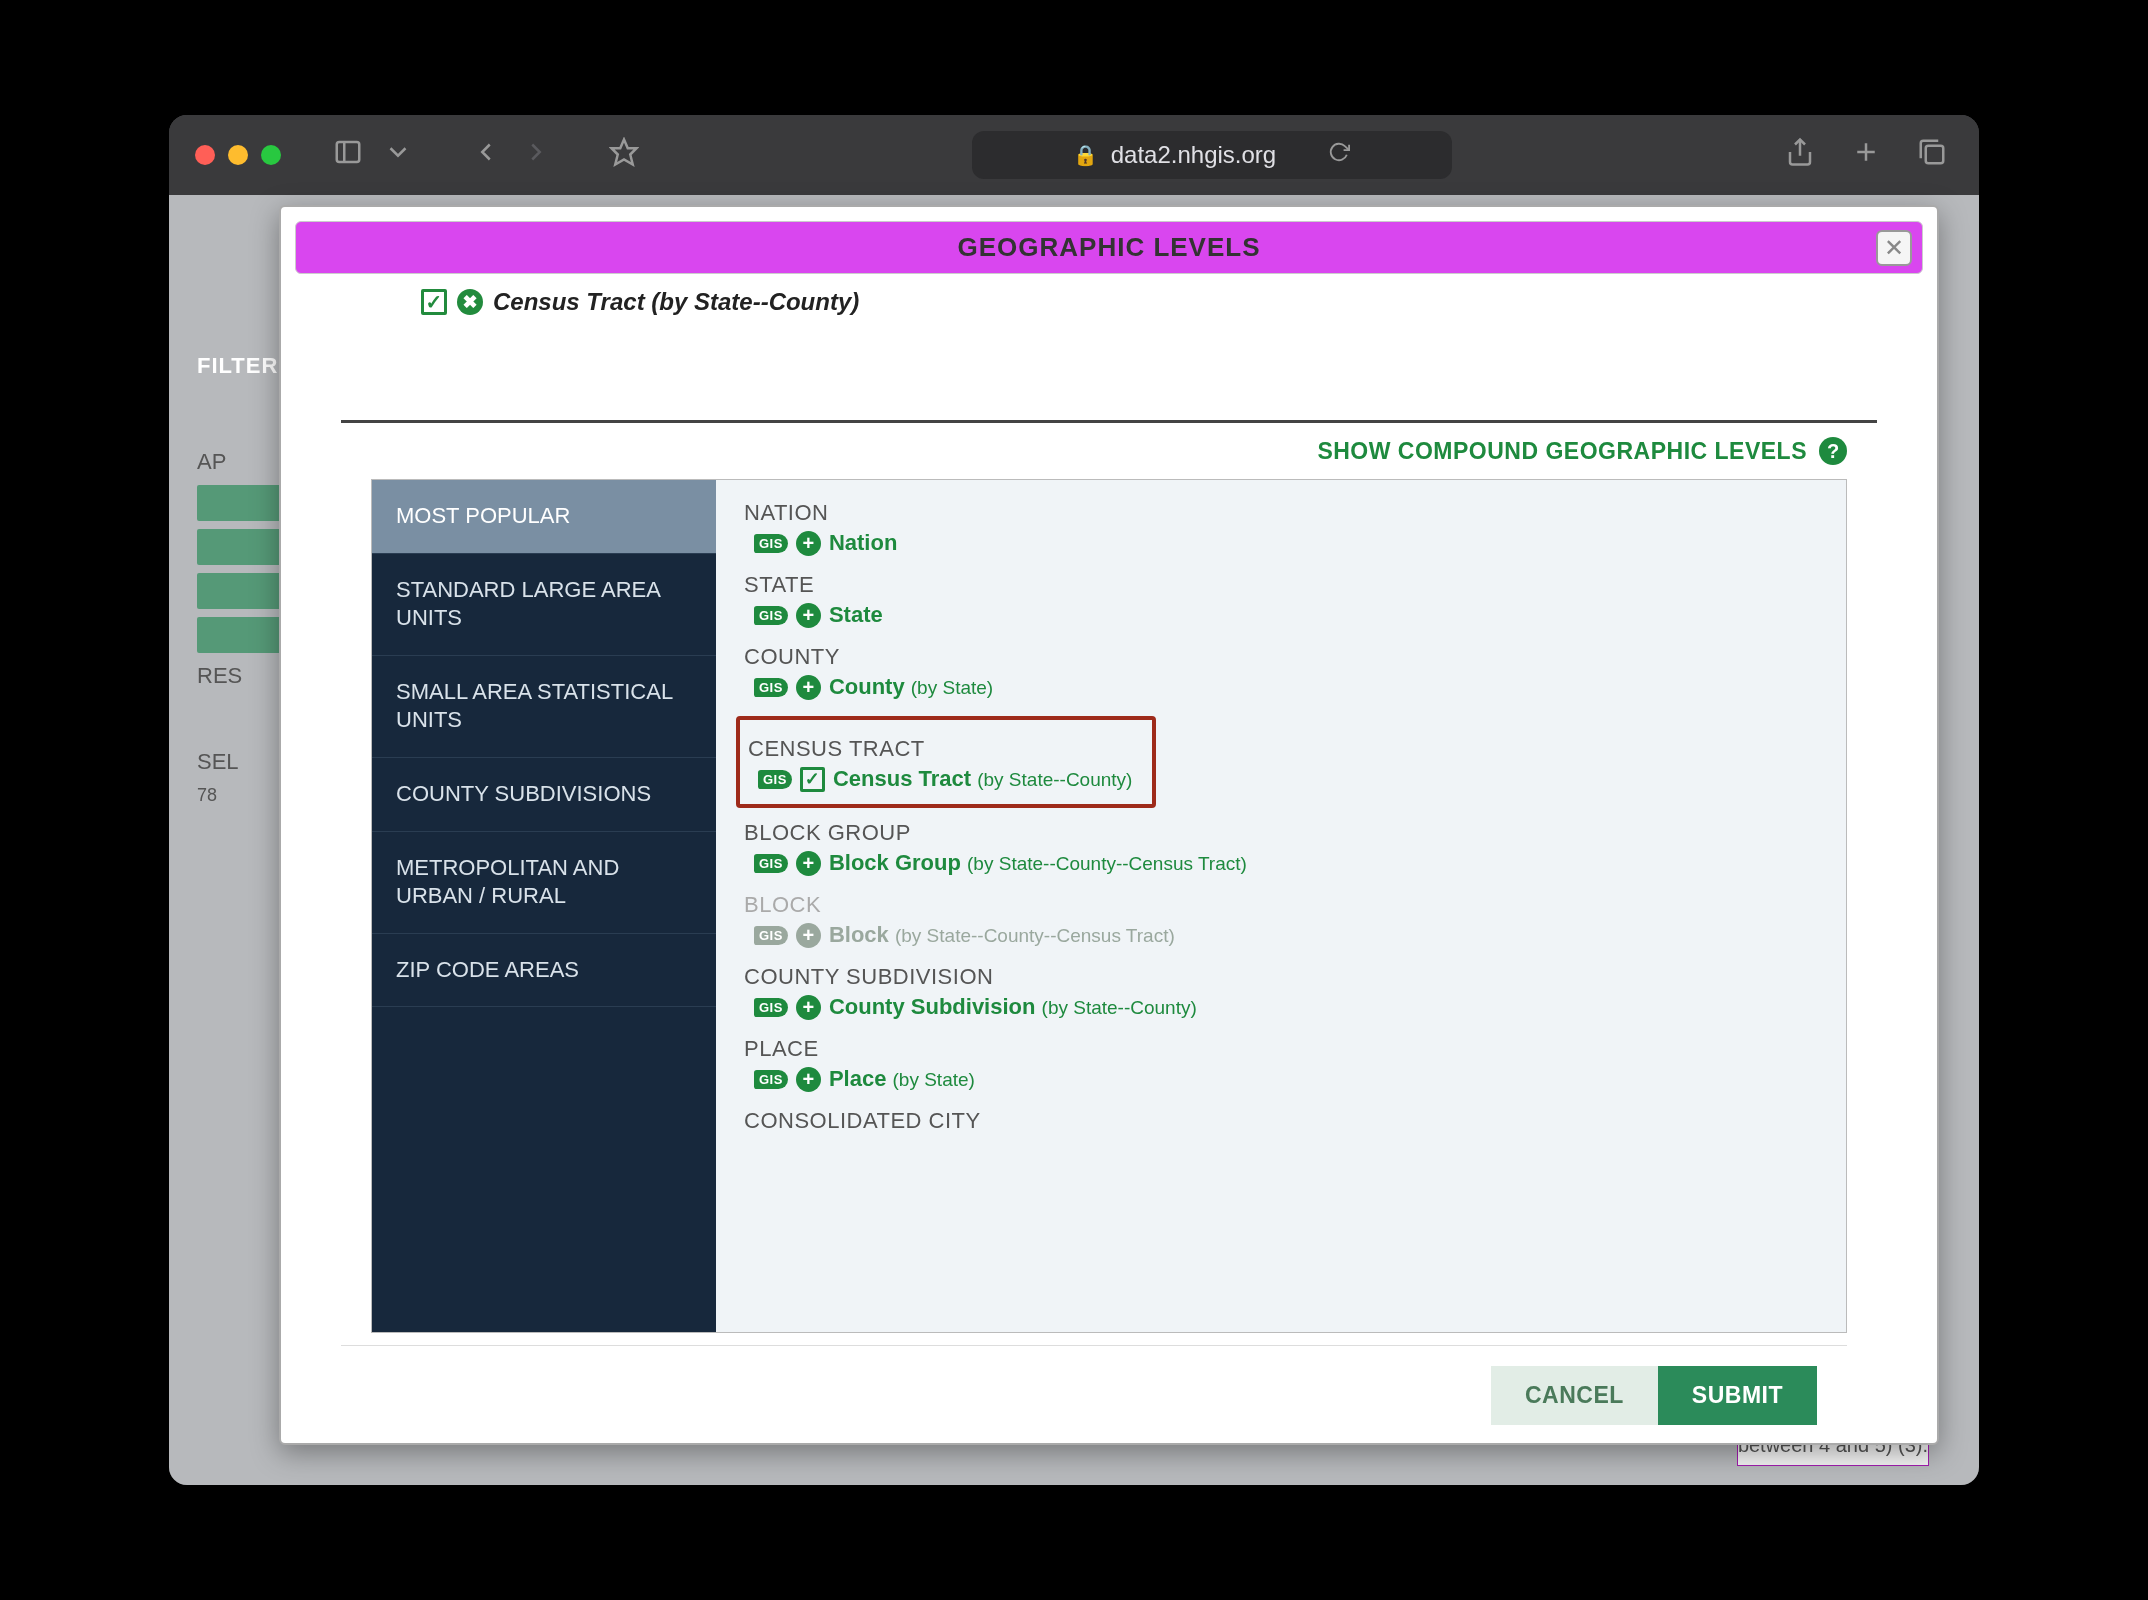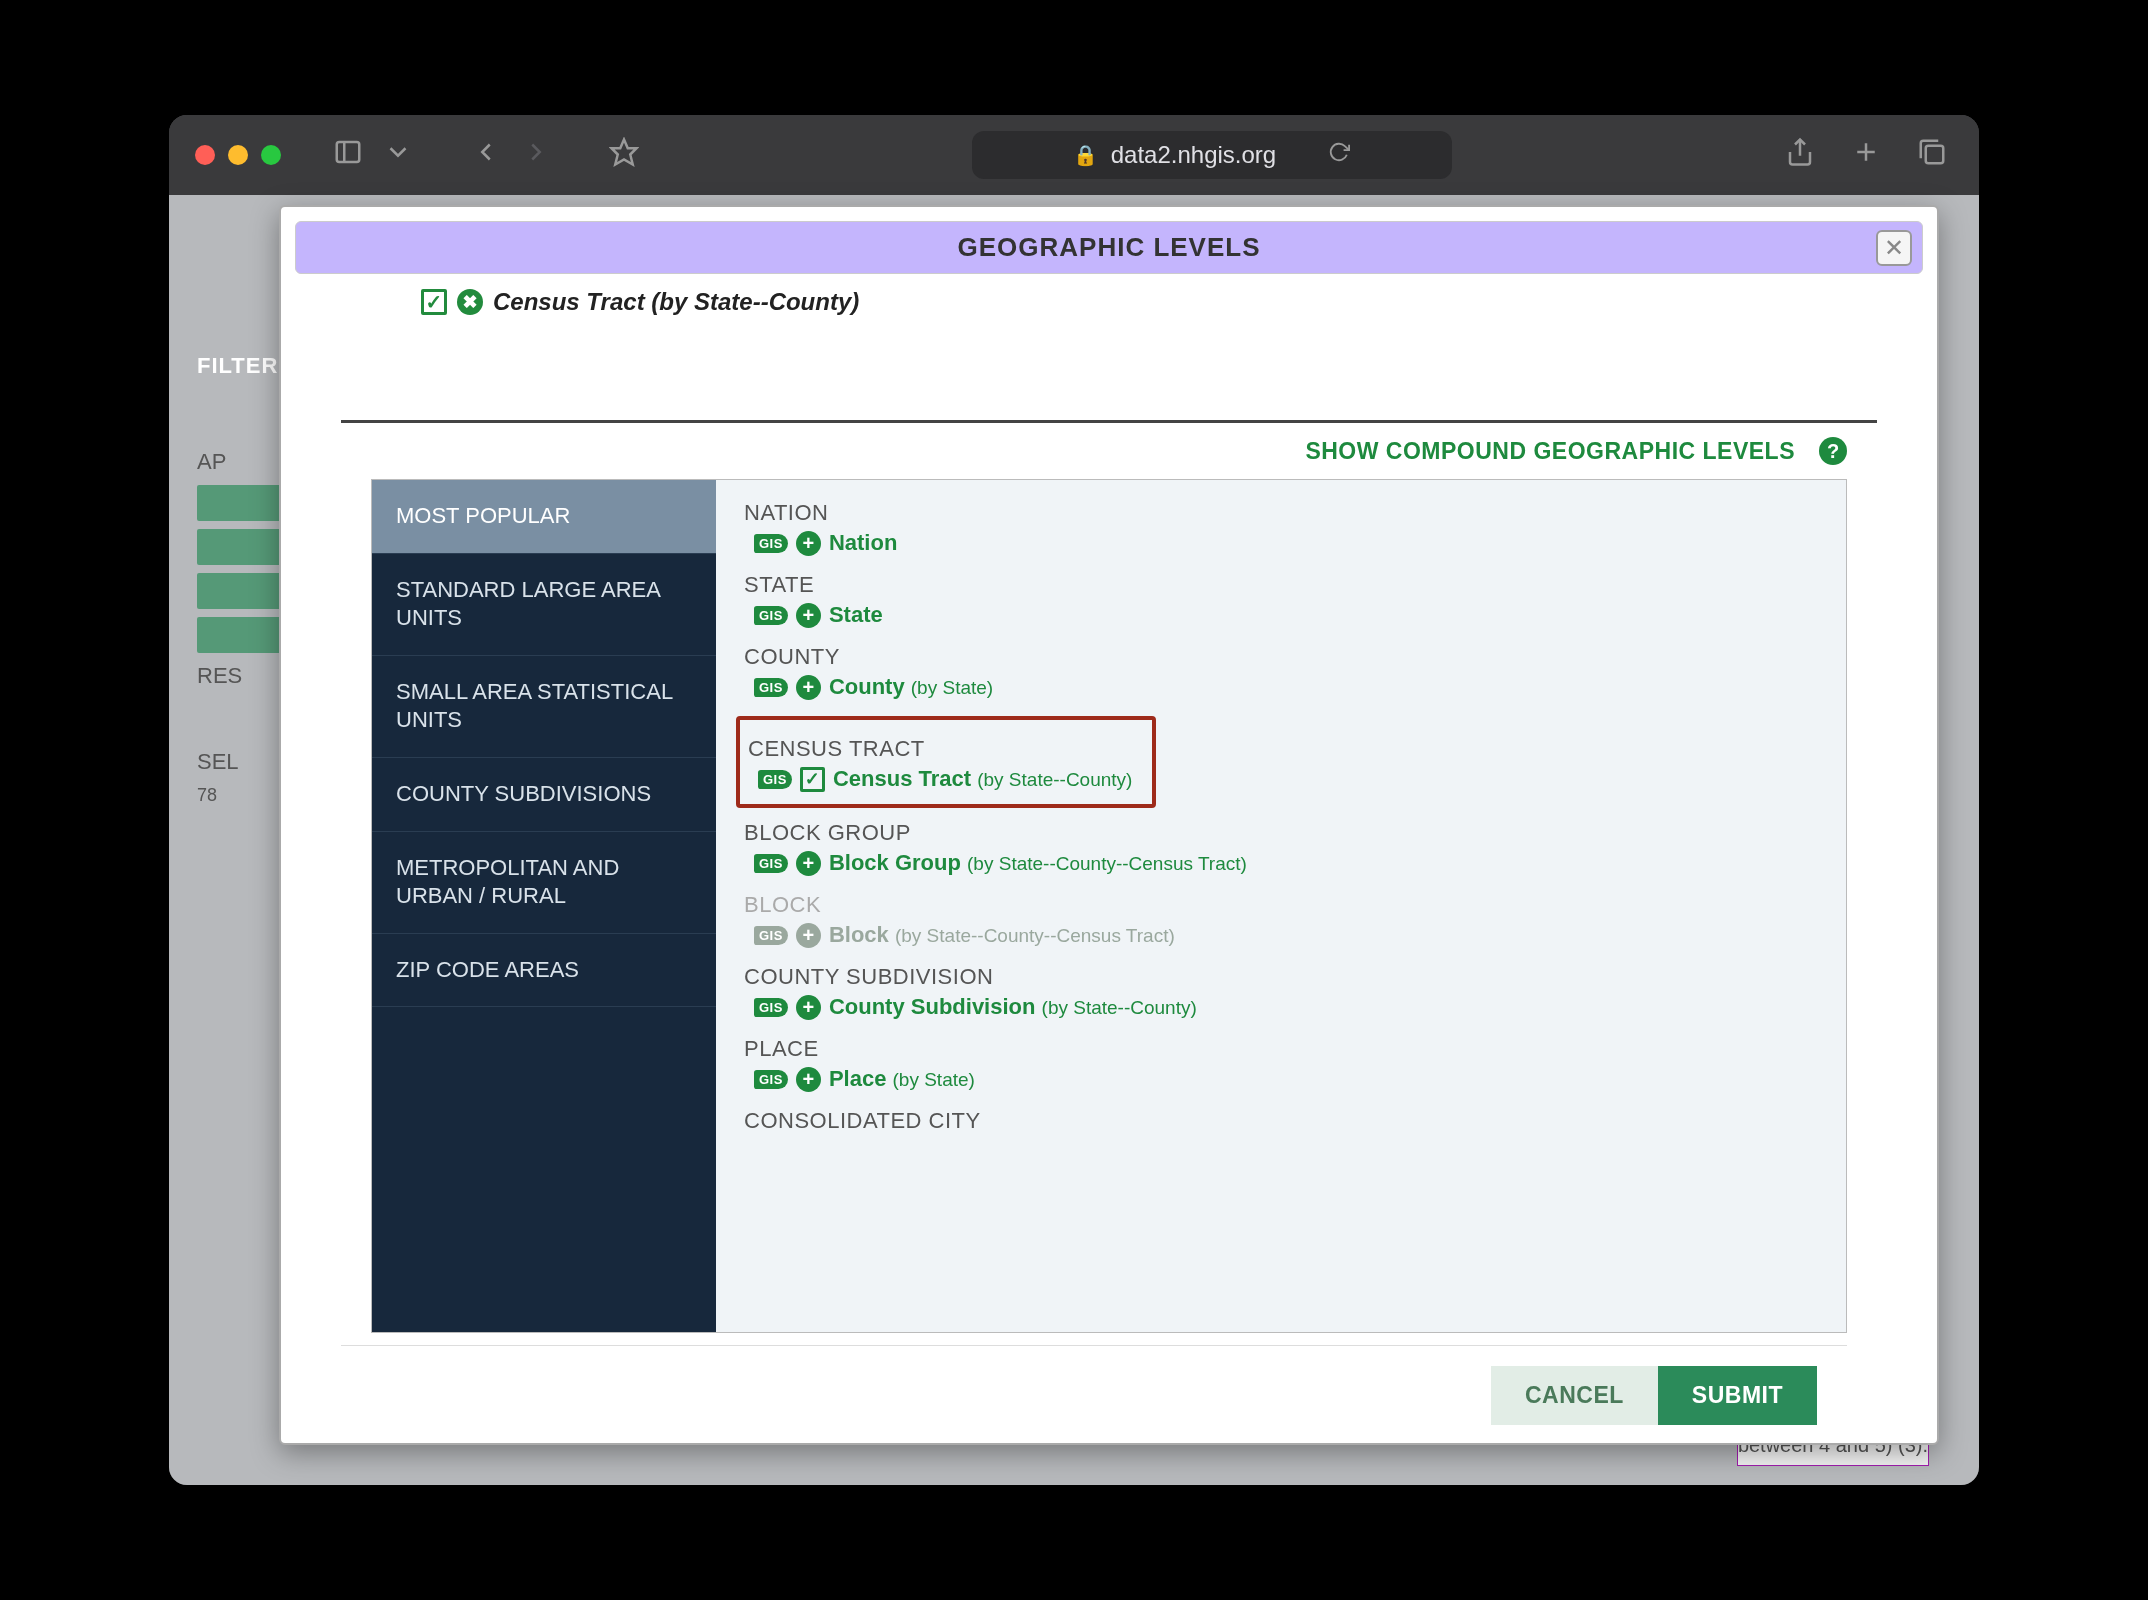--- a/index.html
+++ b/index.html
@@ -19,29 +19,29 @@
 .lock { font-size: 20px; }
 .tb-right { display: flex; align-items: center; gap: 24px; margin-left: auto; }
 .content { flex: 1; background: #b7b9bc; position: relative; }
 .bg-page { position: absolute; inset: 0; padding: 20px 30px; }
 .bg-sidebar { position: absolute; left: 0; top: 140px; width: 220px; }
 .bg-label { color: #fff; font-weight: 600; font-size: 22px; letter-spacing: 1px; margin: 18px 0 10px 28px; }
 .bg-block { background: #2b8b5a; height: 36px; margin: 8px 28px; border-radius: 2px; opacity: 0.7; }
 .bg-text { color: #555; font-size: 22px; margin: 10px 28px; }
 .bg-box { position: absolute; right: 50px; bottom: 19px; background: #f5f5f5; border: 1px solid #a21caf; padding: 8px 0; font-size: 20px; color: #555; }
 .modal { position: absolute; left: 110px; top: 10px; right: 40px; bottom: 40px; background: #fff; border-radius: 6px; border: 2px solid #aaa; display: flex; flex-direction: column; box-shadow: 0 8px 28px rgba(0,0,0,0.35); }
-.modal-header { background: #c4b5fd; border: 1px solid #ccc; margin: 14px 14px 0 14px; border-radius: 6px; padding: 10px 16px; display: flex; align-items: center; justify-content: center; position: relative; }
+.modal-header { background: #d946ef; border: 1px solid #ccc; margin: 14px 14px 0 14px; border-radius: 6px; padding: 10px 16px; display: flex; align-items: center; justify-content: center; position: relative; }
 .modal-title { font-weight: 700; font-size: 26px; color: #333; letter-spacing: 1px; }
 .close-btn { position: absolute; right: 10px; top: 50%; transform: translateY(-50%); width: 36px; height: 36px; border: 2px solid #999; border-radius: 6px; background: #f5f5f5; display: flex; align-items: center; justify-content: center; font-size: 24px; color: #888; cursor: pointer; }
 .selected-row { padding: 14px 140px; display: flex; align-items: center; gap: 10px; }
 .chk-icon { width: 26px; height: 26px; border: 3px solid #228b3d; border-radius: 2px; display: flex; align-items: center; justify-content: center; color: #228b3d; font-weight: bold; font-size: 20px; }
 .rm-icon { width: 26px; height: 26px; border-radius: 50%; background: #228b3d; color: #fff; display: flex; align-items: center; justify-content: center; font-size: 18px; font-weight: bold; }
 .selected-label { font-style: italic; font-weight: 700; color: #222; font-size: 24px; }
 .divider { border-top: 3px solid #444; margin: 90px 60px 0 60px; }
-.compound-row { display: flex; justify-content: flex-end; align-items: center; gap: 24px; padding: 14px 90px 14px 60px; }
+.compound-row { display: flex; justify-content: flex-end; align-items: center; gap: 12px; padding: 14px 90px 14px 60px; }
 .compound-link { color: #1e8a3e; font-weight: 700; font-size: 23px; letter-spacing: 0.5px; cursor: pointer; }
 .help-icon { width: 28px; height: 28px; border-radius: 50%; background: #1e8a3e; color: #fff; display: flex; align-items: center; justify-content: center; font-weight: 700; font-size: 20px; }
 .body-wrap { display: flex; margin: 0 90px 0 90px; border: 1px solid #bbb; flex: 1; overflow: hidden; background: #f0f4f7; }
 .cat-sidebar { width: 344px; background: #17283c; display: flex; flex-direction: column; overflow-y: auto; }
 .cat-item { padding: 22px 24px; color: #d9e2ea; font-size: 22px; border-bottom: 1px solid #2a3d52; cursor: pointer; line-height: 1.3; }
 .cat-item.active { background: #7a8fa3; color: #fff; font-weight: 500; }
 .geo-list { flex: 1; padding: 20px 28px; overflow-y: auto; }
 .geo-group { margin-bottom: 16px; }
 .geo-head { font-size: 22px; color: #555; font-weight: 400; letter-spacing: 0.5px; margin-bottom: 4px; }
 .geo-head.disabled { color: #aaa; }

